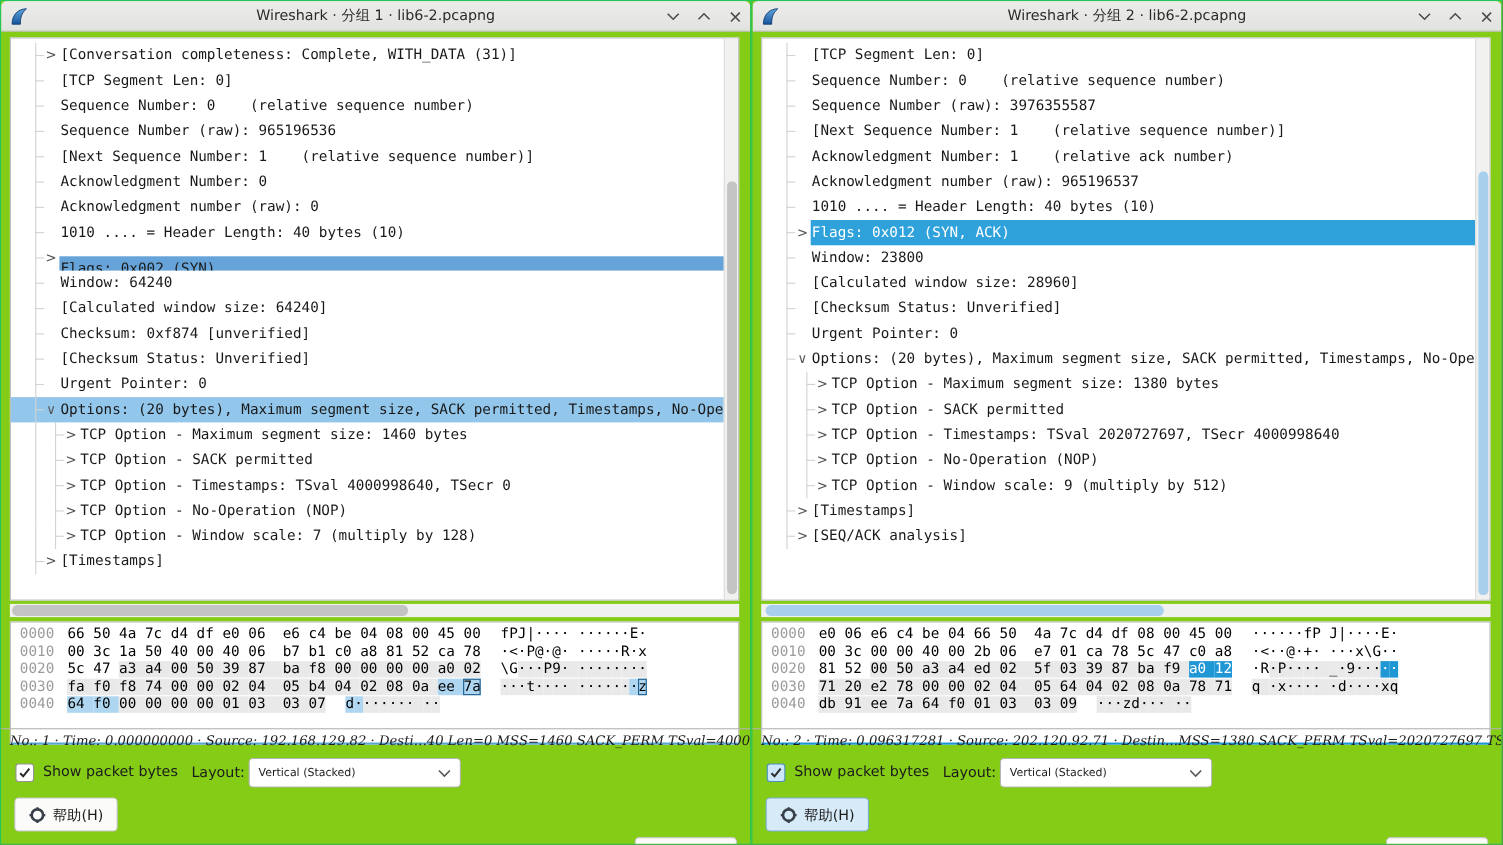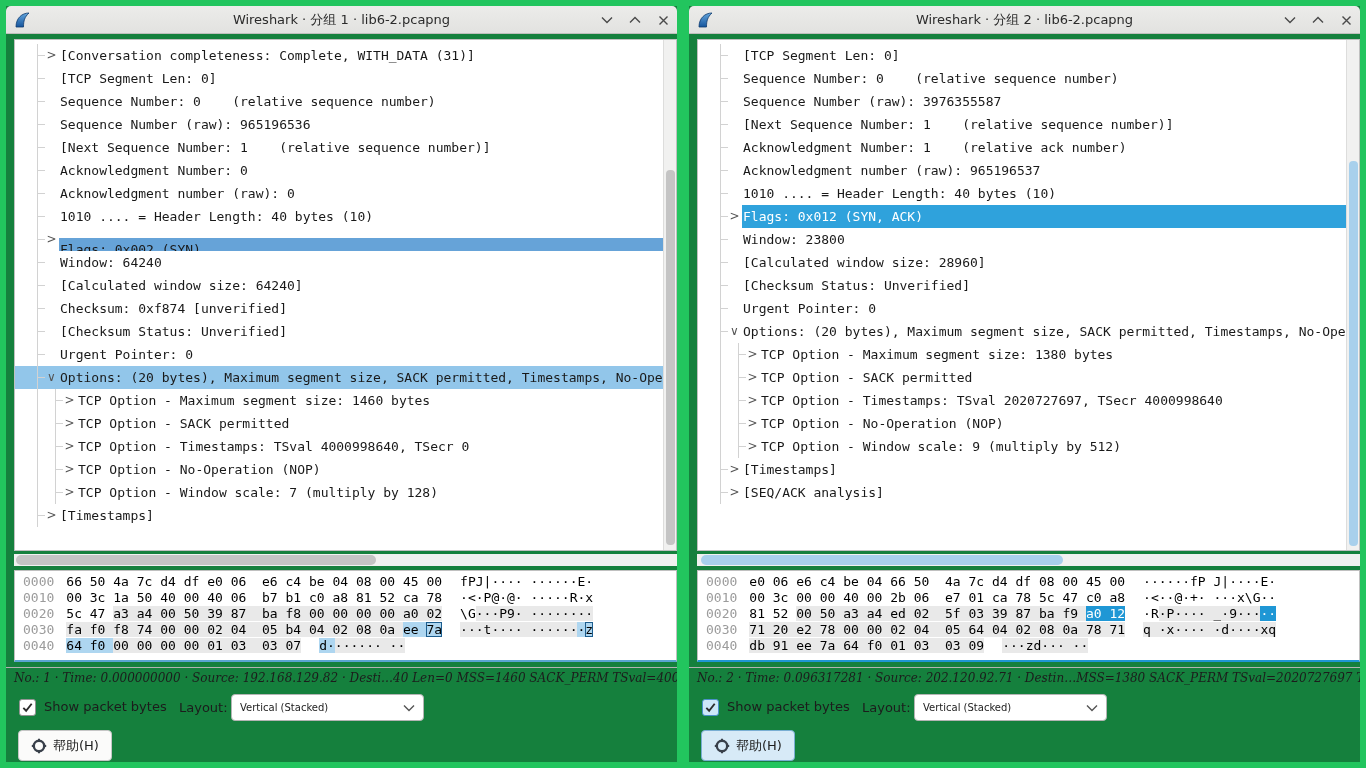--- a/index.html
+++ b/index.html
@@ -1,20 +1,20 @@
 <!DOCTYPE html>
 <html><head>
 <meta charset="utf-8">
 <style>
   * { margin:0; padding:0; box-sizing:border-box; }
   html,body { width:1366px; height:768px; overflow:hidden; background:#555; }
   body { font-family:"DejaVu Sans","Liberation Sans",sans-serif; display:flex; }
 
-  .window { position:relative; width:683px; height:768px; background:#15803d;
-            border:6px solid #22c55e; overflow:hidden; }
+  .window { position:relative; width:683px; height:768px; background:#84cc16;
+            border:1px solid #22c55e; overflow:hidden; }
 
   
   .titlebar { position:absolute; left:0; top:0; width:100%; height:28px;
               background:linear-gradient(#ececea,#e2e2e0);
               border-bottom:1px solid #bfbfbd; border-radius:5px 5px 0 0;
               display:flex; align-items:center; }
   .titlebar .logo { position:absolute; left:7px; top:4px; width:20px; height:20px; }
   .title { position:absolute; left:0; right:0; text-align:center; font-size:13px;
            color:#2b2b2b; line-height:28px; }
   .winbtns { position:absolute; right:6px; top:0; height:28px; display:flex; align-items:center; gap:12px; }
@@ -42,21 +42,21 @@
   .trow.hl-a .tlabel { background:#2fa2dc; color:#ffffff; } 
   .trow.hl-f { background-color:#92c6ea; }              
 
   .vscroll { position:absolute; right:0; top:0; width:13px; height:100%;
              background:#f1f1f0; border-left:1px solid #dddddc; }
   .vhandle { position:absolute; left:2px; width:9px; border-radius:4px; }
   .hscroll { position:absolute; left:8px; top:548px; width:663px; height:12px; background:#f1f1f0; }
   .hhandle { position:absolute; top:1px; height:10px; border-radius:5px; }
 
   
-  .hex { position:absolute; left:8px; top:564px; width:663px; height:92px;
+  .hex { position:absolute; left:8px; top:564px; width:663px; height:112px;
          background:#ffffff; border:1px solid #c0c0c0; padding:3px 0 0 8px;
          font-family:"DejaVu Sans Mono","Liberation Mono",monospace; font-size:13px; overflow:hidden; }
   .w0 .hex { border-bottom:2px solid #5aa5d2; }
   .w1 .hex { border-bottom:2px solid #1e96d4; }
   .hrow { height:16px; line-height:16px; white-space:pre; }
   .off { color:#9b9b9b; margin-right:12px; }
   .hgap { display:inline-block; width:18px; }
   .hb.g { background:#e9e9e9; }
   .hb.b { background:#aed6f0; }
   .hb.anchor { outline:1px solid #1c5d8e; outline-offset:-1px; }

